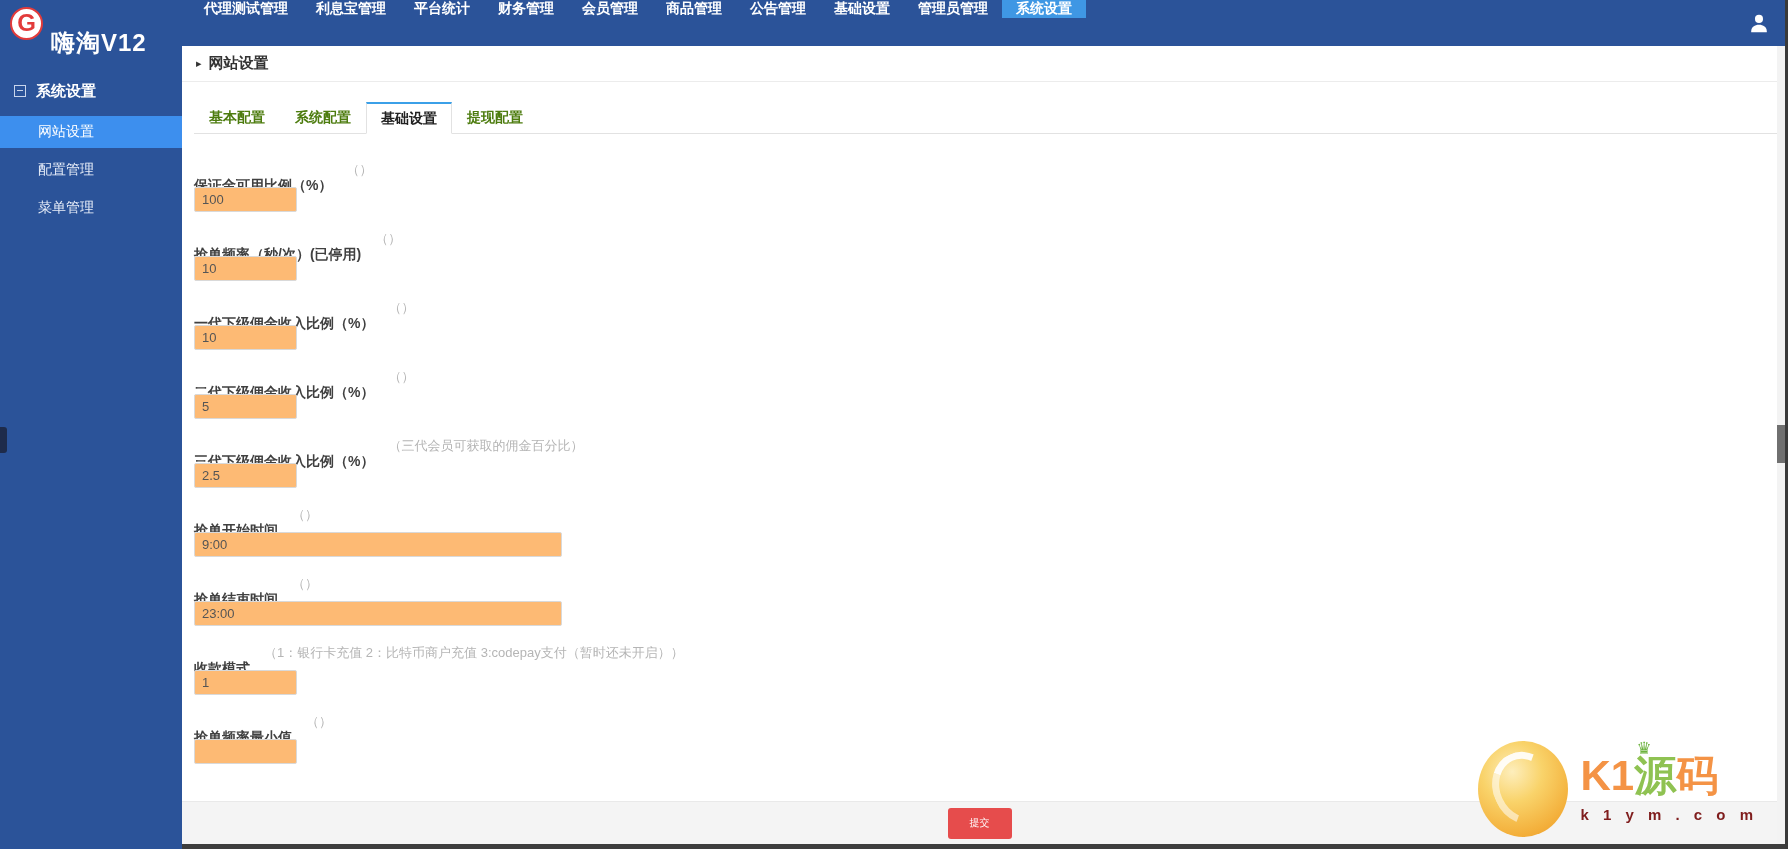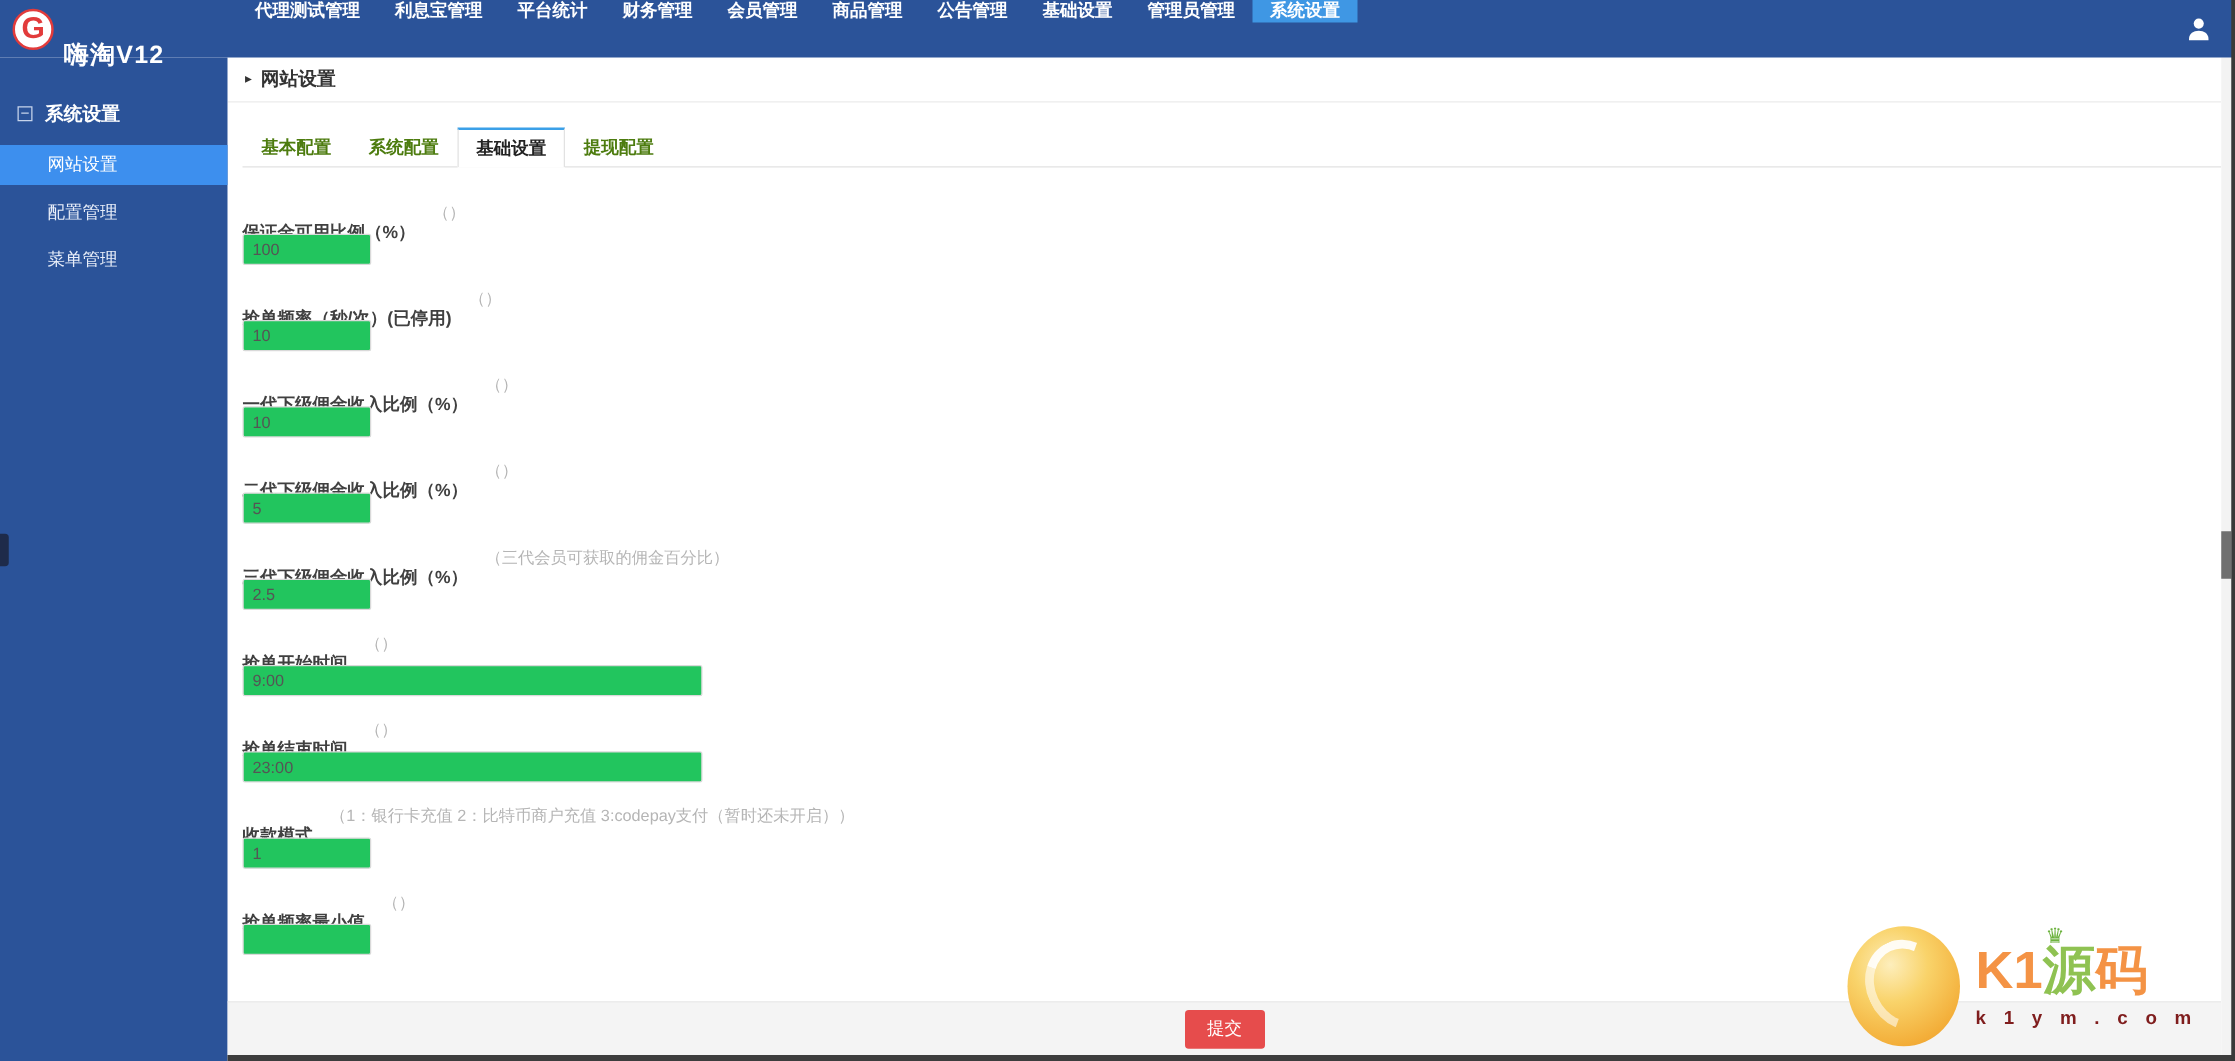--- a/index.html
+++ b/index.html
@@ -12,21 +12,21 @@
   #navbar {
     position: absolute; top: 0; left: 0; right: 0; height: 46px;
     background: #2b5399; display: flex; align-items: stretch; z-index: 8;
   }
   .logo-area { display: flex; align-items: center; gap: 8px; padding-left: 10px; width: 190px; }
   .logo-circle {
     width: 33px; height: 33px; border-radius: 50%; background: #ffffff;
     border: 2px solid #e23b3b; color: #e23b3b; font-weight: bold; font-size: 24px;
     display: flex; align-items: center; justify-content: center; line-height: 1;
   }
-  .logo-title { color: #ffffff; font-size: 20px; font-weight: bold; letter-spacing: 1px; margin-top: 40px; }
+  .logo-title { color: #ffffff; font-size: 24px; font-weight: bold; letter-spacing: 1px; margin-top: 40px; }
   .nav-items { display: flex; align-items: flex-start; }
   .nav-item {
     display: flex; align-items: center; padding: 0 14px; color: #ffffff;
     font-size: 14px; font-weight: bold; cursor: pointer; white-space: nowrap;
   }
   .nav-item.active { background: #3f97e4; }
   .user-icon { position: absolute; right: 18px; top: 12px; width: 22px; height: 22px; cursor: pointer; }
   
   #sidebar {
     position: absolute; top: 46px; left: 0; bottom: 0; width: 182px;
@@ -48,28 +48,28 @@
   .tabs { display: flex; margin: 20px 0 0 12px; border-bottom: 1px solid #e2e2e2; padding-right: 12px; }
   .tab { width: 86px; height: 32px; display: flex; align-items: center; justify-content: center;
     font-size: 14px; font-weight: bold; color: #4d7c0f; cursor: pointer; margin-bottom: -1px; }
   .tab.active { background: #ffffff; border: 1px solid #e2e2e2; border-top: 2px solid #3ba0e8; border-bottom: 1px solid #ffffff; color: #222222; }
   .form { padding: 26px 0 0 12px; }
   .field { margin-bottom: 17px; }
   .label-row { height: 19px; margin-bottom: 8px; display: flex; align-items: center; }
   .label { font-size: 14px; font-weight: bold; color: #404040; margin-top: 32px; }
   .hint { font-size: 13px; color: #b5b5b5; margin-left: 14px; font-weight: normal; }
   .input { height: 25px; border: 1px solid #d9d9d9; border-radius: 2px; padding: 0 7px;
-    font-size: 13px; color: #555555; outline: none; background: #22c55e;
+    font-size: 13px; color: #555555; outline: none; background: #fdba74;
     font-family: "Liberation Sans", "DejaVu Sans", sans-serif; }
   .input.small { width: 103px; }
   .input.wide { width: 368px; }
   .footer-bar { position: absolute; left: 0; right: 0; bottom: 0; height: 43px; background: #f4f4f4;
     border-top: 1px solid #e9e9e9; display: flex; align-items: center; justify-content: center; z-index: 5; }
   .submit-btn { width: 64px; height: 31px; background: #e64c4c; color: #ffffff; border: none;
-    border-radius: 3px; font-size: 14px; cursor: pointer; font-family: inherit; }
+    border-radius: 3px; font-size: 10px; cursor: pointer; font-family: inherit; }
   
   .right-edge { position: absolute; top: 0; right: 0; bottom: 0; width: 3px; background: #3a3a3a; z-index: 9; }
   .scroll-track { position: absolute; top: 46px; right: 3px; bottom: 5px; width: 8px; background: #f3f3f3; z-index: 7; }
   .scroll-thumb { position: absolute; top: 379px; left: 0; width: 8px; height: 38px; background: #707070; cursor: pointer; }
   .bottom-strip { position: absolute; left: 182px; right: 0; bottom: 0; height: 5px; background: #3d3d3d; z-index: 6; }
   .left-handle { position: absolute; left: 0; top: 427px; width: 7px; height: 26px; background: #1e2b4a; border-radius: 0 3px 3px 0; z-index: 7; }
   
   .watermark { position: absolute; right: 30px; bottom: 12px; display: flex; align-items: center; gap: 12px; z-index: 10; }
   .egg { width: 90px; height: 96px; border-radius: 50%; position: relative;
     background: radial-gradient(circle at 38% 32%, #fdeebc 0%, #f9d36a 35%, #f3ae39 75%, #ea9526 100%); }

